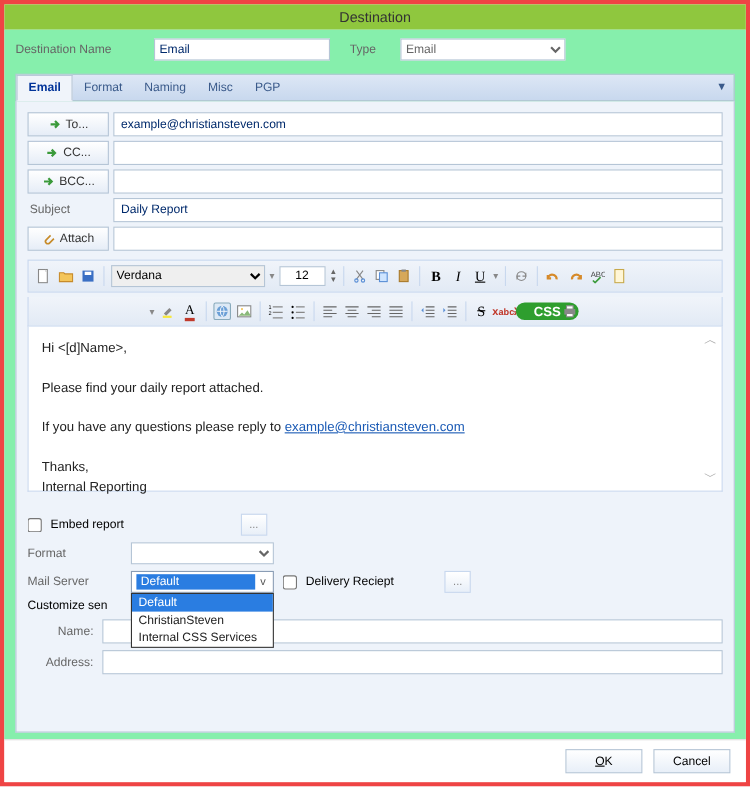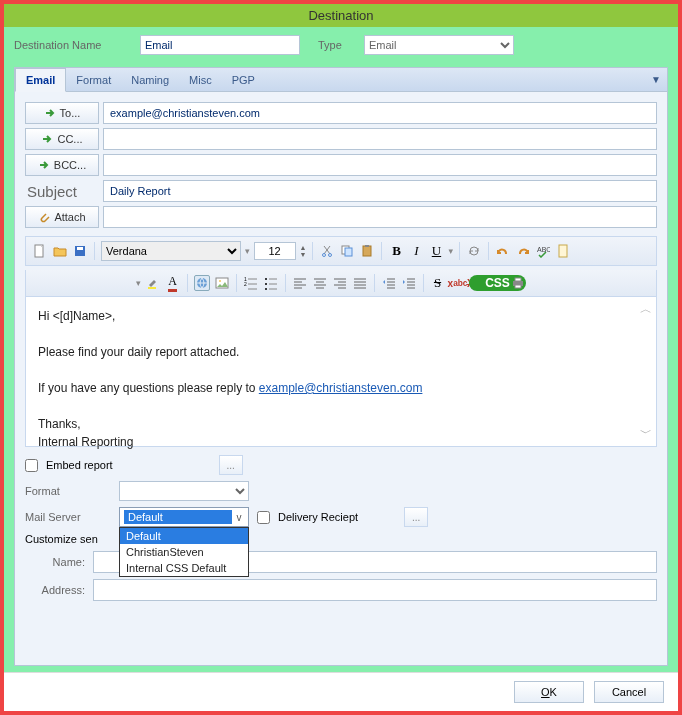--- a/index.html
+++ b/index.html
@@ -13,33 +13,33 @@
 .select { border: 1px solid #B5C5D6; background: #fff; height: 20px; font-size: 11px; color: #666; }
 .tabbar { display: flex; align-items: center; background: linear-gradient(#DDE7F5,#C8D8EE); border: 1px solid #B5C5D6; margin-top: 6px; position: relative; }
 .tab { padding: 5px 10px; color: #3a5a8a; cursor: pointer; font-size: 11px; }
 .tab.active { background: #F0F4FA; border: 1px solid #B5C5D6; border-bottom: 1px solid #F0F4FA; margin-bottom: -1px; color: #003399; font-weight: bold; }
 .tab-dropdown-arrow { position: absolute; right: 6px; color: #3a5a8a; font-size: 10px; }
 .panel { flex: 1; border: 1px solid #B5C5D6; border-top: none; background: #EEF3FA; padding: 10px 10px 6px 10px; display: flex; flex-direction: column; overflow: hidden; }
 .fieldrow { display: flex; align-items: center; margin-bottom: 4px; gap: 4px; }
 .btn { border: 1px solid #B5C5D6; background: linear-gradient(#fff,#E6EDF7); height: 22px; min-width: 74px; display: flex; align-items: center; justify-content: center; gap: 4px; cursor: pointer; font-size: 11px; color: #333; padding: 0 6px; }
 .btn svg { width: 12px; height: 12px; }
 .fieldinput { flex: 1; border: 1px solid #B5C5D6; background: #fff; height: 22px; padding: 2px 6px; color: #002a6c; font-size: 11px; }
-.sublabel { width: 74px; color: #666; font-size: 15px; padding-left: 2px; }
+.sublabel { width: 74px; color: #666; font-size: 11px; padding-left: 2px; }
 .toolbar { background: linear-gradient(#F0F4FA,#E2EAF5); border: 1px solid #C8D8EE; padding: 4px 6px; display: flex; align-items: center; gap: 4px; flex-wrap: wrap; margin-top: 4px; }
 .toolbar .sep { width: 1px; height: 18px; background: #C8D8EE; margin: 0 2px; }
 .ticon { width: 16px; height: 16px; display: flex; align-items: center; justify-content: center; cursor: pointer; }
 .ticon svg { width: 14px; height: 14px; }
 .fontselect { width: 140px; height: 20px; border: 1px solid #B5C5D6; font-size: 11px; }
 .sizeselect { width: 42px; height: 18px; border: 1px solid #B5C5D6; font-size: 11px; text-align: center; }
 .editor-wrap { border: 1px solid #C8D8EE; border-top: none; background: #fff; position: relative; height: 150px; }
 .editor { padding: 10px 12px; font-family: Verdana, sans-serif; font-size: 12px; color: #222; line-height: 1.5; }
 .editor a { color: #1a5ab5; text-decoration: underline; }
 .scroll-up, .scroll-down { position: absolute; right: 4px; color: #aaa; font-size: 12px; }
 .scroll-up { top: 4px; } .scroll-down { bottom: 4px; }
-.bottomfields { margin-top: 8px; }
+.bottomfields { margin-top: 20px; }
 .bottomfields .row2 { display: flex; align-items: center; margin-bottom: 6px; gap: 8px; }
 .bottomfields .lbl { width: 86px; color: #666; }
 .minibtn { width: 24px; height: 20px; border: 1px solid #C8D8EE; background: linear-gradient(#fff,#E8EFF8); display: flex; align-items: center; justify-content: center; color: #888; font-size: 10px; cursor: pointer; }
 .combo-wrap { position: relative; }
 .combo { width: 130px; height: 20px; border: 1px solid #8a9db5; background: #fff; display: flex; align-items: center; justify-content: space-between; padding: 0 2px 0 4px; cursor: pointer; }
 .combo .val { color: #fff; background: #2a7de1; padding: 1px 4px; flex: 1; }
 .combo .arrow { width: 14px; text-align: center; color: #555; font-size: 10px; }
 .dropdown-list { position: absolute; top: 20px; left: 0; width: 130px; background: #fff; border: 1px solid #333; z-index: 10; }
 .dropdown-list div { padding: 2px 6px; font-size: 11px; color: #222; cursor: pointer; }
 .dropdown-list div.sel { background: #2a7de1; color: #fff; }
@@ -321,21 +321,21 @@
         <div class="row2">
           <span class="lbl">Mail Server</span>
           <div class="combo-wrap">
             <div class="combo">
               <span class="val">Default</span>
               <span class="arrow">v</span>
             </div>
             <div class="dropdown-list">
               <div class="sel">Default</div>
               <div>ChristianSteven</div>
-              <div>Internal CSS Default</div>
+              <div>Internal CSS Services</div>
             </div>
           </div>
           <input type="checkbox" class="chk" style="">
           <span>Delivery Reciept</span>
           <span style="flex:0 0 30px"></span>
           <div class="minibtn">...</div>
         </div>
         <div class="row2">
           <span>Customize sen</span>
         </div>

